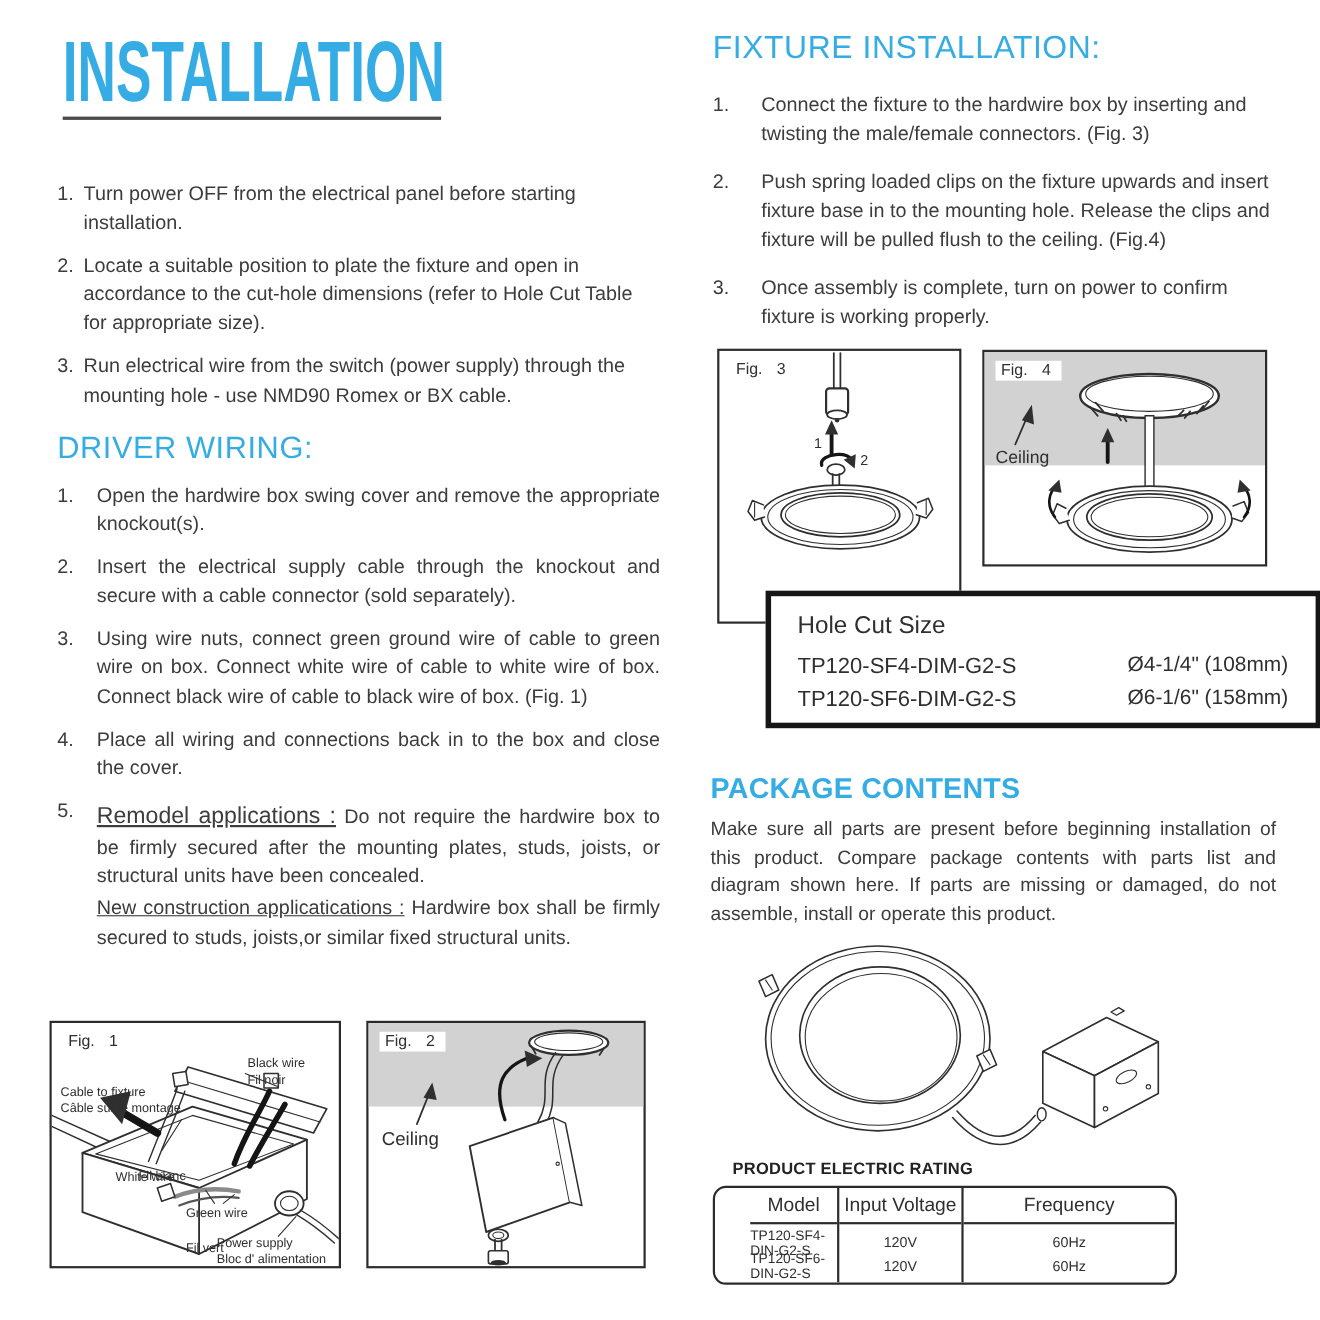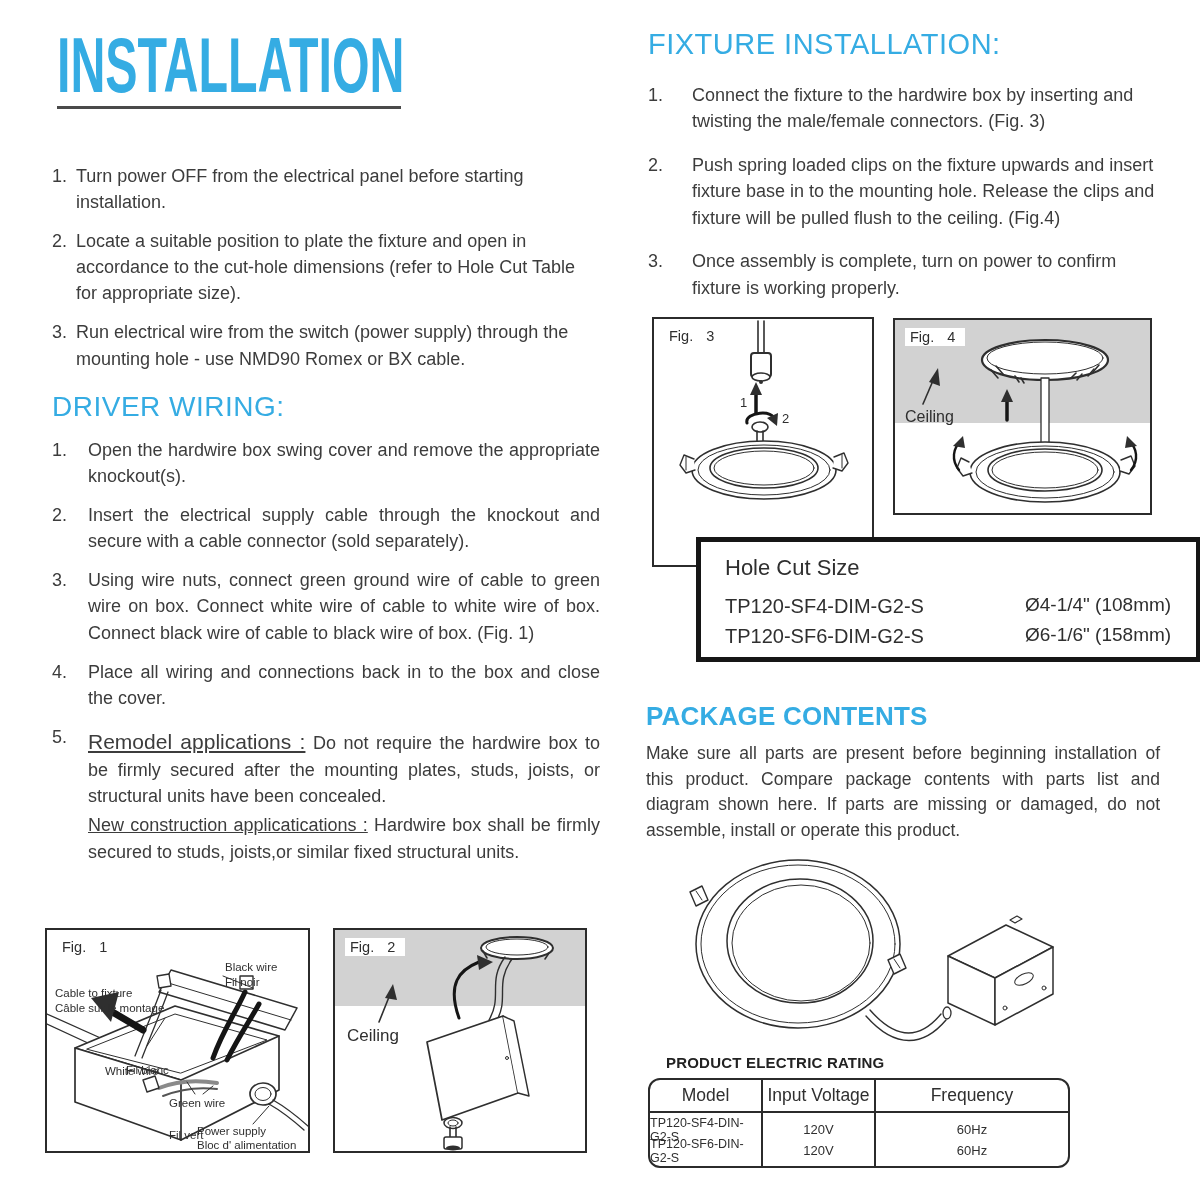--- a/index.html
+++ b/index.html
@@ -247,21 +247,21 @@
     <polygon points="335,130 393,99 393,146 335,177" class="fw" style="stroke-width:1.5"></polygon>
     <polygon points="350,72 357,68 362,71 355,75" class="fw" style="stroke-width:1.2"></polygon>
     <ellipse cx="364" cy="131" rx="10" ry="5" transform="rotate(-26 364 131)" class="thin"></ellipse>
     <circle cx="345" cy="160" r="2" class="thin"></circle>
     <circle cx="384" cy="140" r="2" class="thin"></circle>
     <ellipse cx="287" cy="165" rx="4" ry="6" class="fw" style="stroke-width:1.3"></ellipse>
   </svg>
 
   <div class="per-title">PRODUCT ELECTRIC RATING</div>
   <div class="rating-table">
-    <div class="rt-col" style="width:113px;">
+    <div class="rt-col" style="width:113px;padding-left:32px;">
       <div class="rt-th">Model</div>
       <div class="rt-body">
         <div class="rt-td model">TP120-SF4-DIN-G2-S</div>
         <div class="rt-td model">TP120-SF6-DIN-G2-S</div>
       </div>
     </div>
     <div class="rt-col" style="width:113px;">
       <div class="rt-th">Input Voltage</div>
       <div class="rt-body">
         <div class="rt-td">120V</div>

